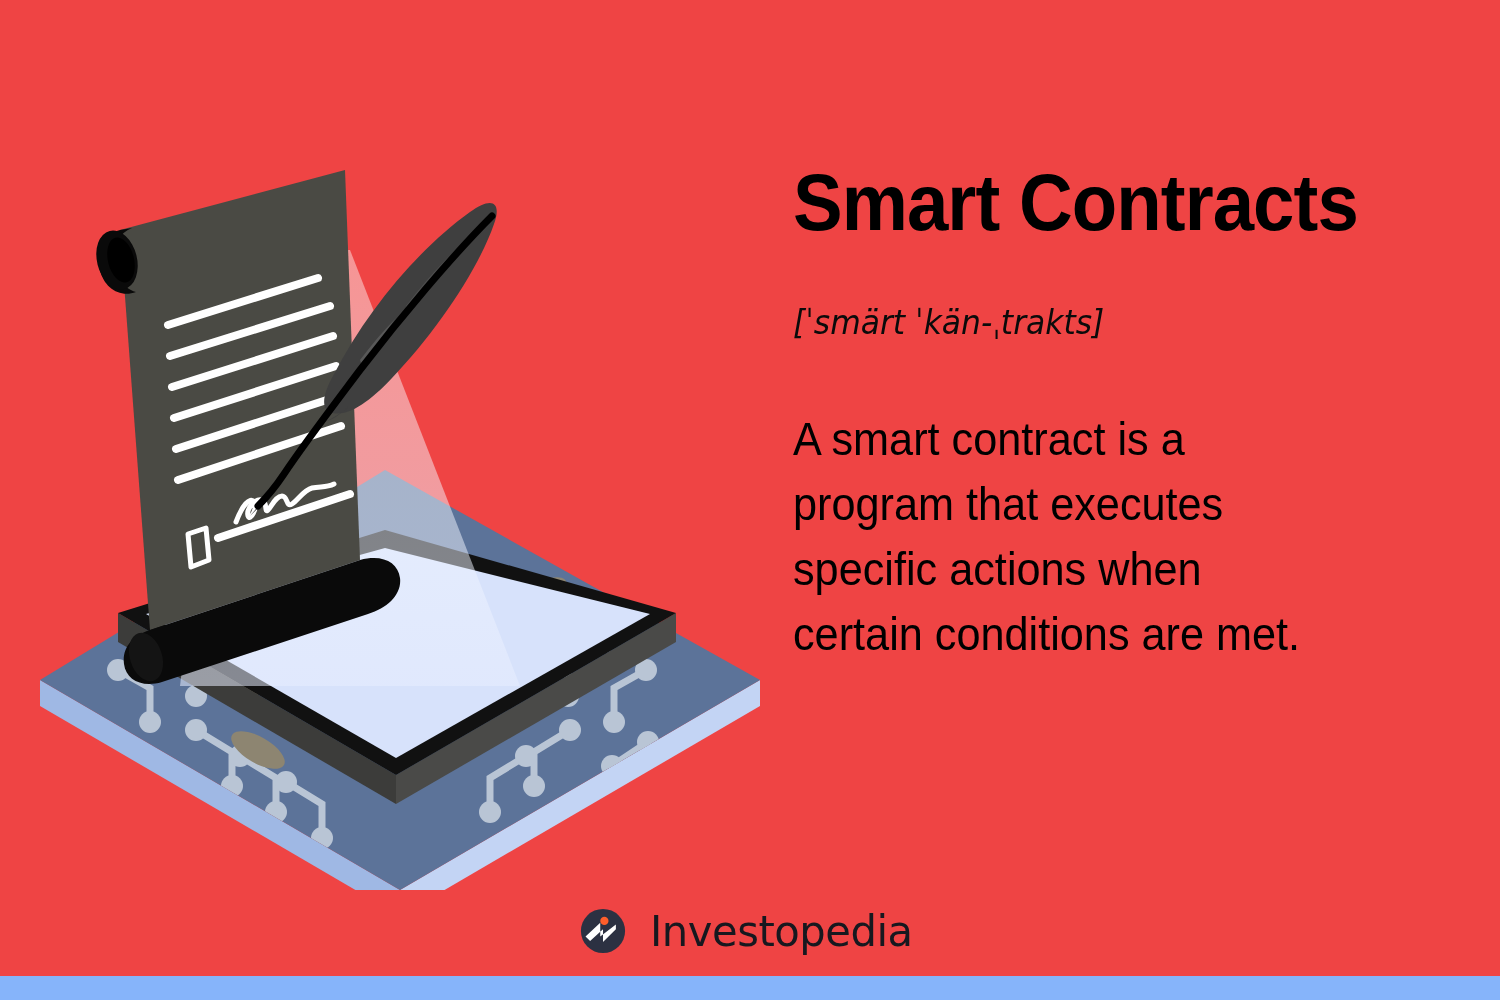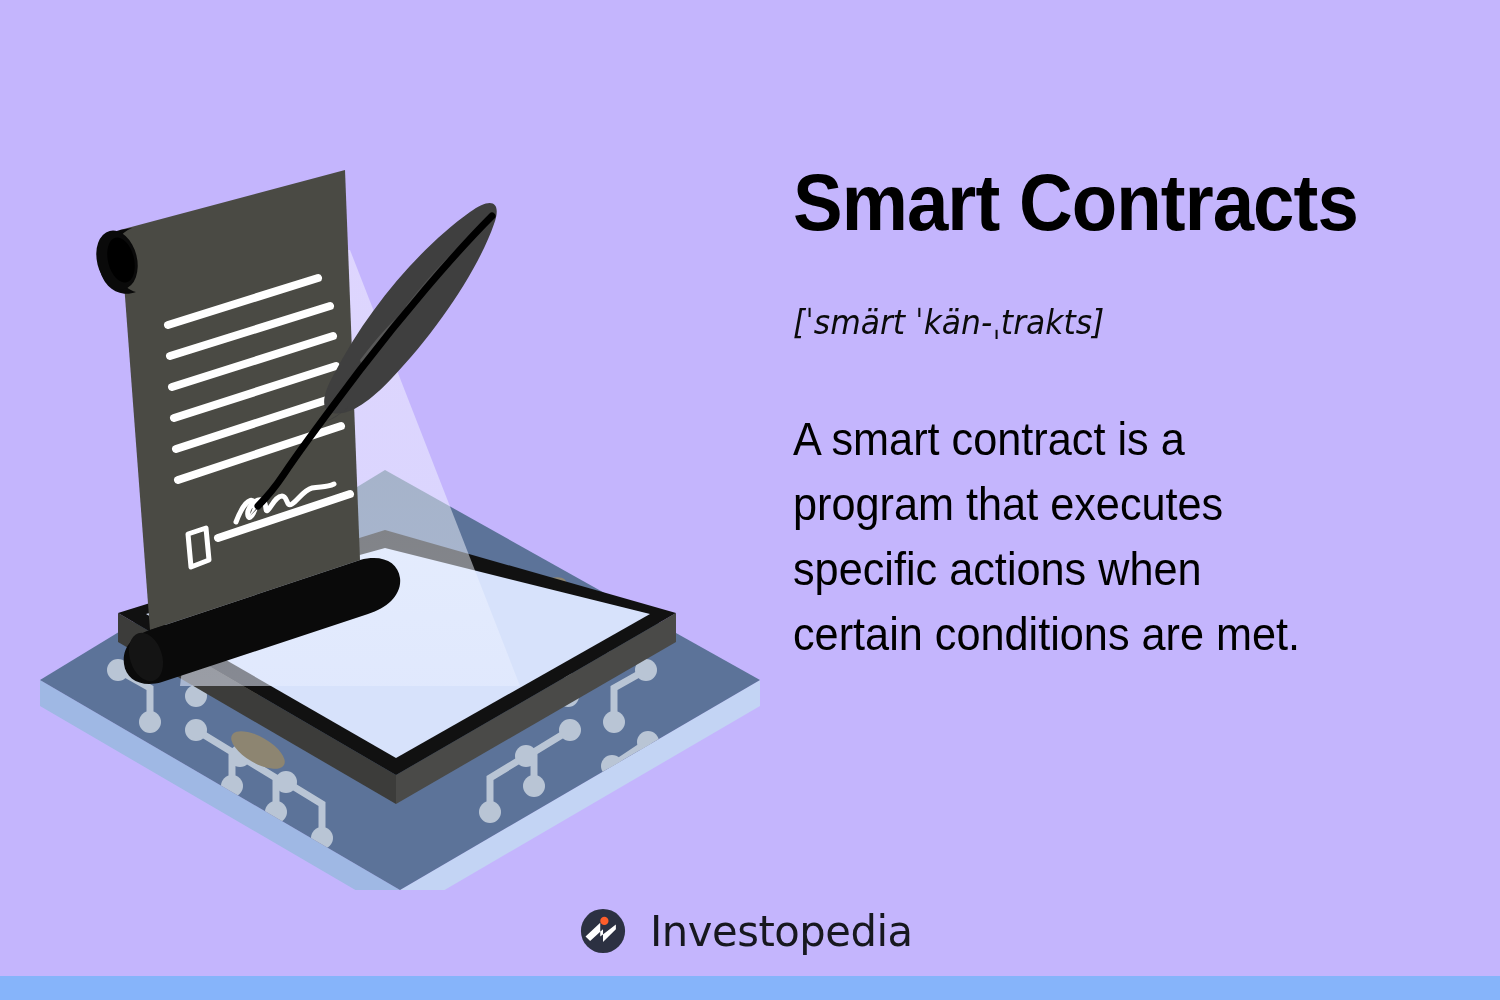--- a/index.html
+++ b/index.html
@@ -10,21 +10,21 @@
     width: 1500px;
     height: 1000px;
     background: #86b4fa;
     font-family: "Liberation Sans", sans-serif;
     overflow: hidden;
   }
   .canvas {
     position: relative;
     width: 1500px;
     height: 976px;
-    background: #c4b5fd;
+    background: #ef4444;
   }
 
   
   .illustration {
     position: absolute;
     left: 0px;
     top: 130px;
     width: 790px;
     height: 760px;
   }

